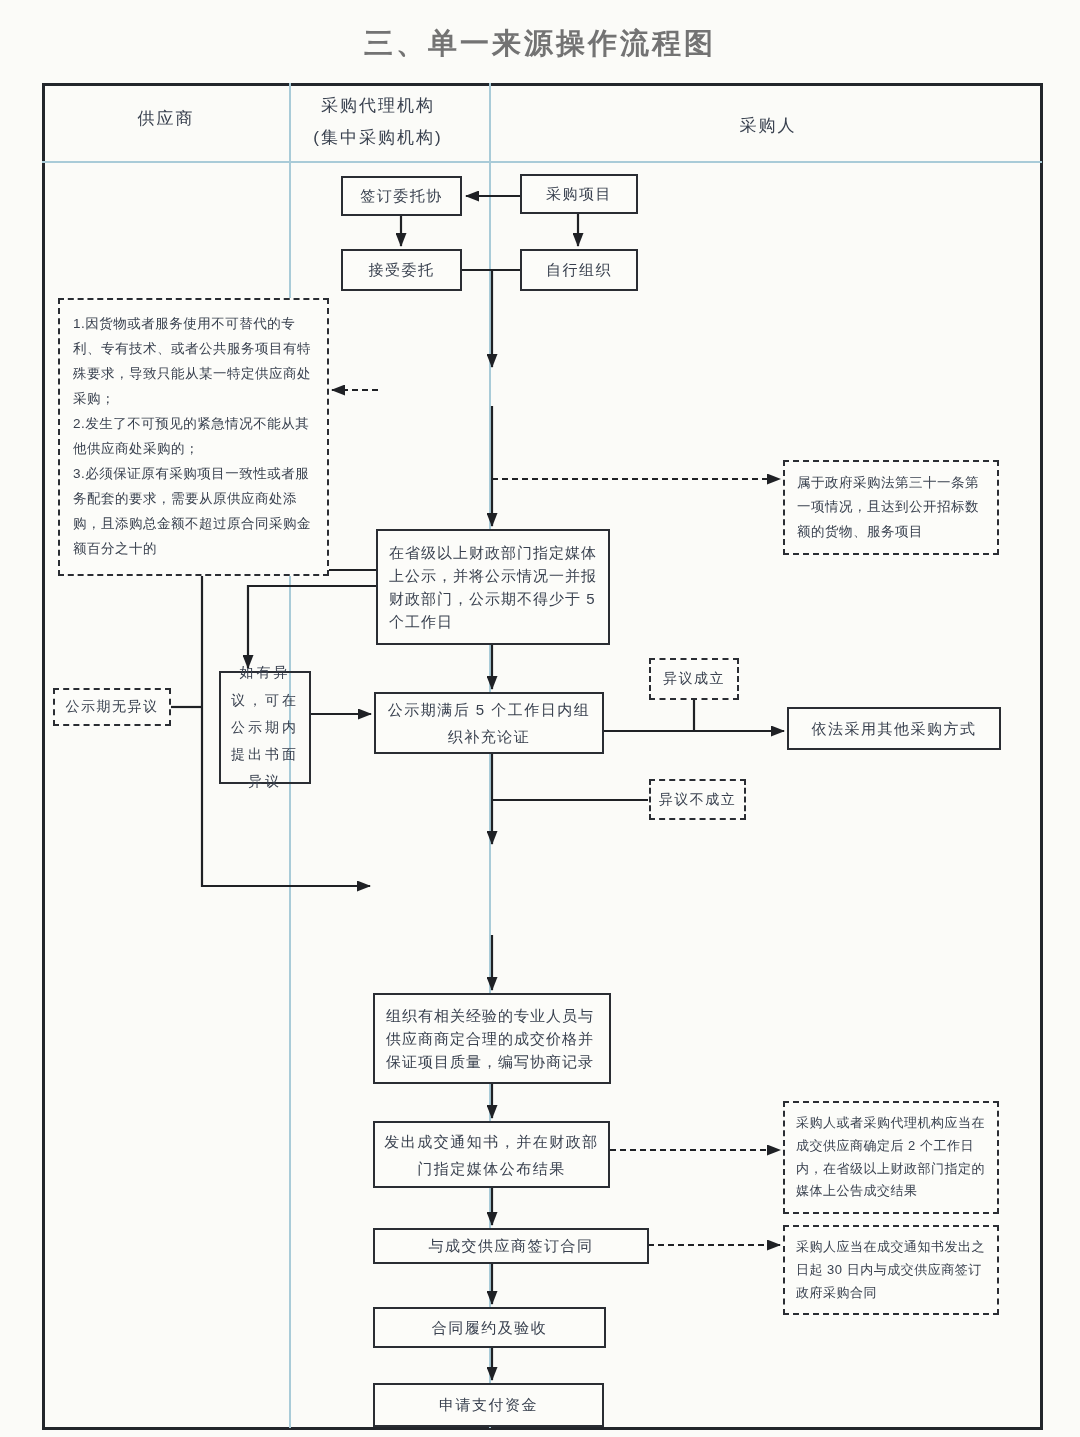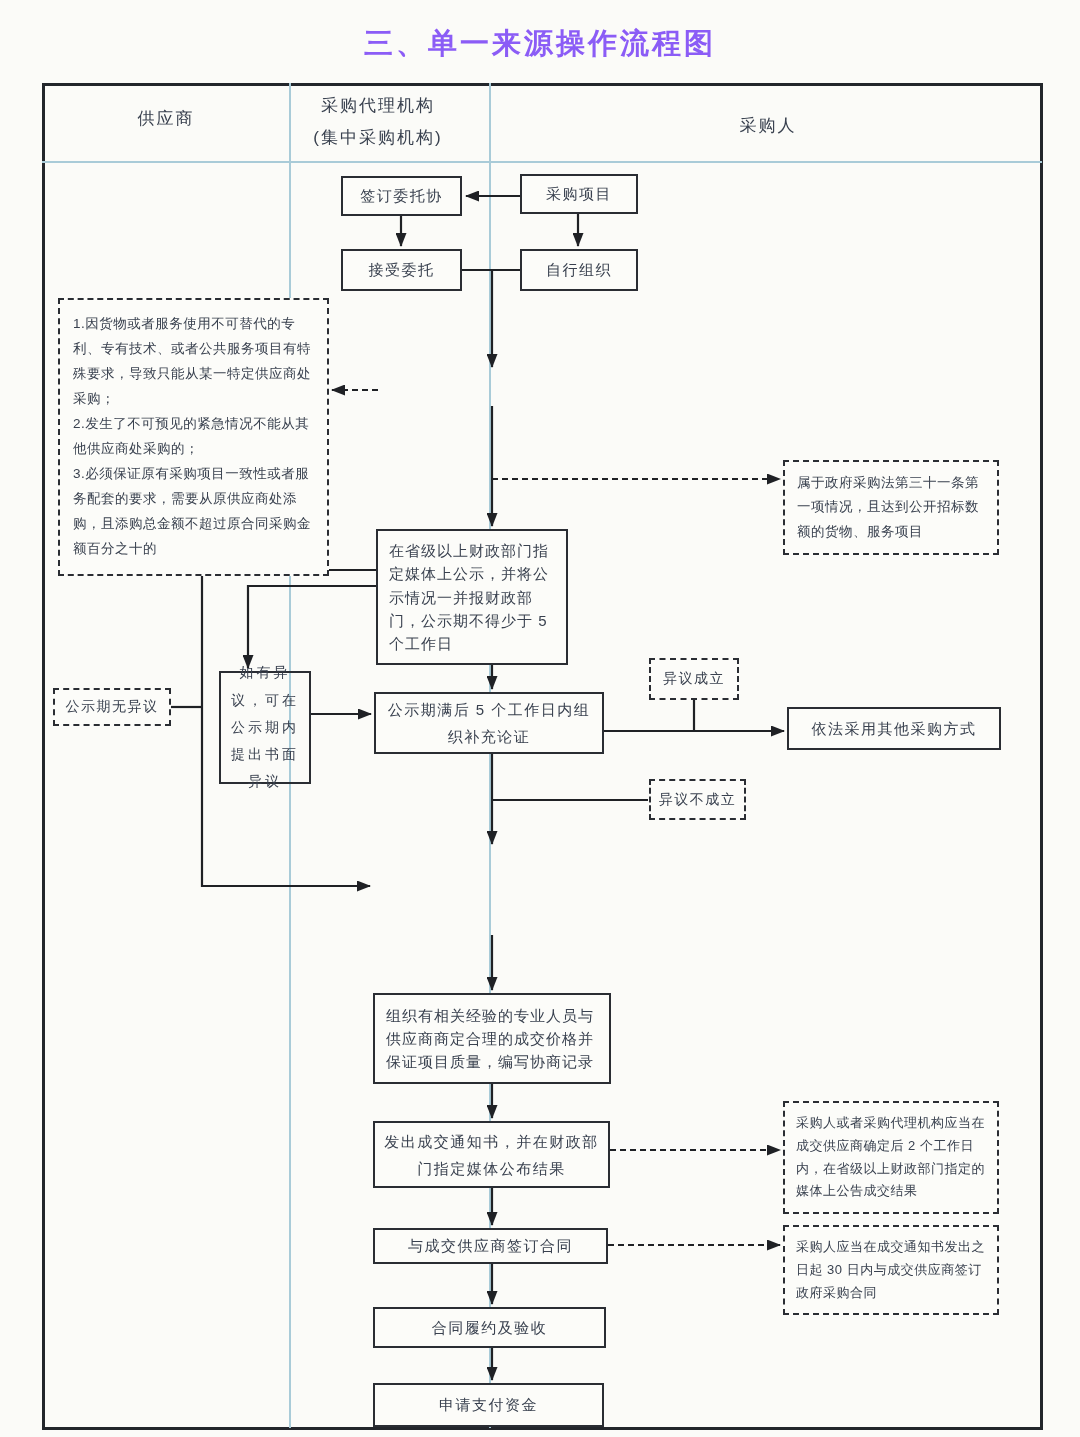--- a/index.html
+++ b/index.html
@@ -7,21 +7,21 @@
   body {
     font-family: "Liberation Sans", "DejaVu Sans", sans-serif;
     background: #fbfbf8;
     position: relative;
     color: #39414f;
   }
   .stage { position:absolute; inset:0; width:1080px; height:1437px; overflow:hidden; }
 
   .title {
     position:absolute; left:0; top:24px; width:1080px;
-    text-align:center; font-size:29px; font-weight:bold; color:#8b5cf6;
+    text-align:center; font-size:29px; font-weight:bold; color:#737373;
     letter-spacing:3px;
   }
 
   .frame {
     position:absolute; left:42px; top:83px; width:1001px; height:1347px;
     border:3px solid #23262b; z-index:1; background:transparent;
   }
 
   svg.wires { position:absolute; left:0; top:0; width:1080px; height:1437px; z-index:1; }
 
@@ -114,27 +114,27 @@
   <div class="lane-header" style="left:292px; top:90px; width:172px;">
     <div>采购代理机构</div>
     <div>(集中采购机构)</div>
   </div>
   <div class="lane-header" style="left:498px; top:110px; width:540px;">采购人</div>
 
   <div class="node" style="left:341px; top:176px; width:121px; height:40px;text-align:right;">签订委托协</div>
   <div class="node" style="left:520px; top:174px; width:118px; height:40px;">采购项目</div>
   <div class="node" style="left:341px; top:249px; width:121px; height:42px;">接受委托</div>
   <div class="node" style="left:520px; top:249px; width:118px; height:42px;">自行组织</div>
-  <div class="node para" style="left:376px; top:529px; width:192px; min-height:116px;">在省级以上财政部门指定媒体上公示，并将公示情况一并报财政部门，公示期不得少于 5 个工作日</div>
+  <div class="node para" style="left:376px; top:529px; width:234px; min-height:116px;">在省级以上财政部门指定媒体上公示，并将公示情况一并报财政部门，公示期不得少于 5 个工作日</div>
   <div class="node transparent" style="left:219px; top:671px; width:92px; height:113px; font-size:14px; letter-spacing:3px; line-height:1.95; padding:4px 3px;">如有异议，可在公示期内提出书面异议</div>
   <div class="node" style="left:374px; top:692px; width:230px; height:62px; line-height:1.8;">公示期满后 5 个工作日内组织补充论证</div>
   <div class="node" style="left:787px; top:707px; width:214px; height:43px;">依法采用其他采购方式</div>
   <div class="node para" style="left:373px; top:993px; width:238px; min-height:91px;">组织有相关经验的专业人员与供应商商定合理的成交价格并保证项目质量，编写协商记录</div>
   <div class="node" style="left:373px; top:1121px; width:237px; height:67px; line-height:1.8;">发出成交通知书，并在财政部门指定媒体公布结果</div>
-  <div class="node" style="left:373px; top:1228px; width:235px; height:36px;">与成交供应商签订合同</div>
+  <div class="node" style="left:373px; top:1228px; width:276px; height:36px;">与成交供应商签订合同</div>
   <div class="node" style="left:373px; top:1307px; width:233px; height:41px;">合同履约及验收</div>
   <div class="node" style="left:373px; top:1383px; width:231px; height:44px;">申请支付资金</div>
 
   <div class="annotation" style="left:58px; top:298px; width:271px; min-height:232px; padding:12px 13px;">
     <p>1.因货物或者服务使用不可替代的专利、专有技术、或者公共服务项目有特殊要求，导致只能从某一特定供应商处采购；</p>
     <p>2.发生了不可预见的紧急情况不能从其他供应商处采购的；</p>
     <p>3.必须保证原有采购项目一致性或者服务配套的要求，需要从原供应商处添购，且添购总金额不超过原合同采购金额百分之十的</p>
   </div>
 
   <div class="annotation" style="left:783px; top:460px; width:216px; min-height:80px; line-height:1.8; padding:9px 12px;">属于政府采购法第三十一条第一项情况，且达到公开招标数额的货物、服务项目</div>

